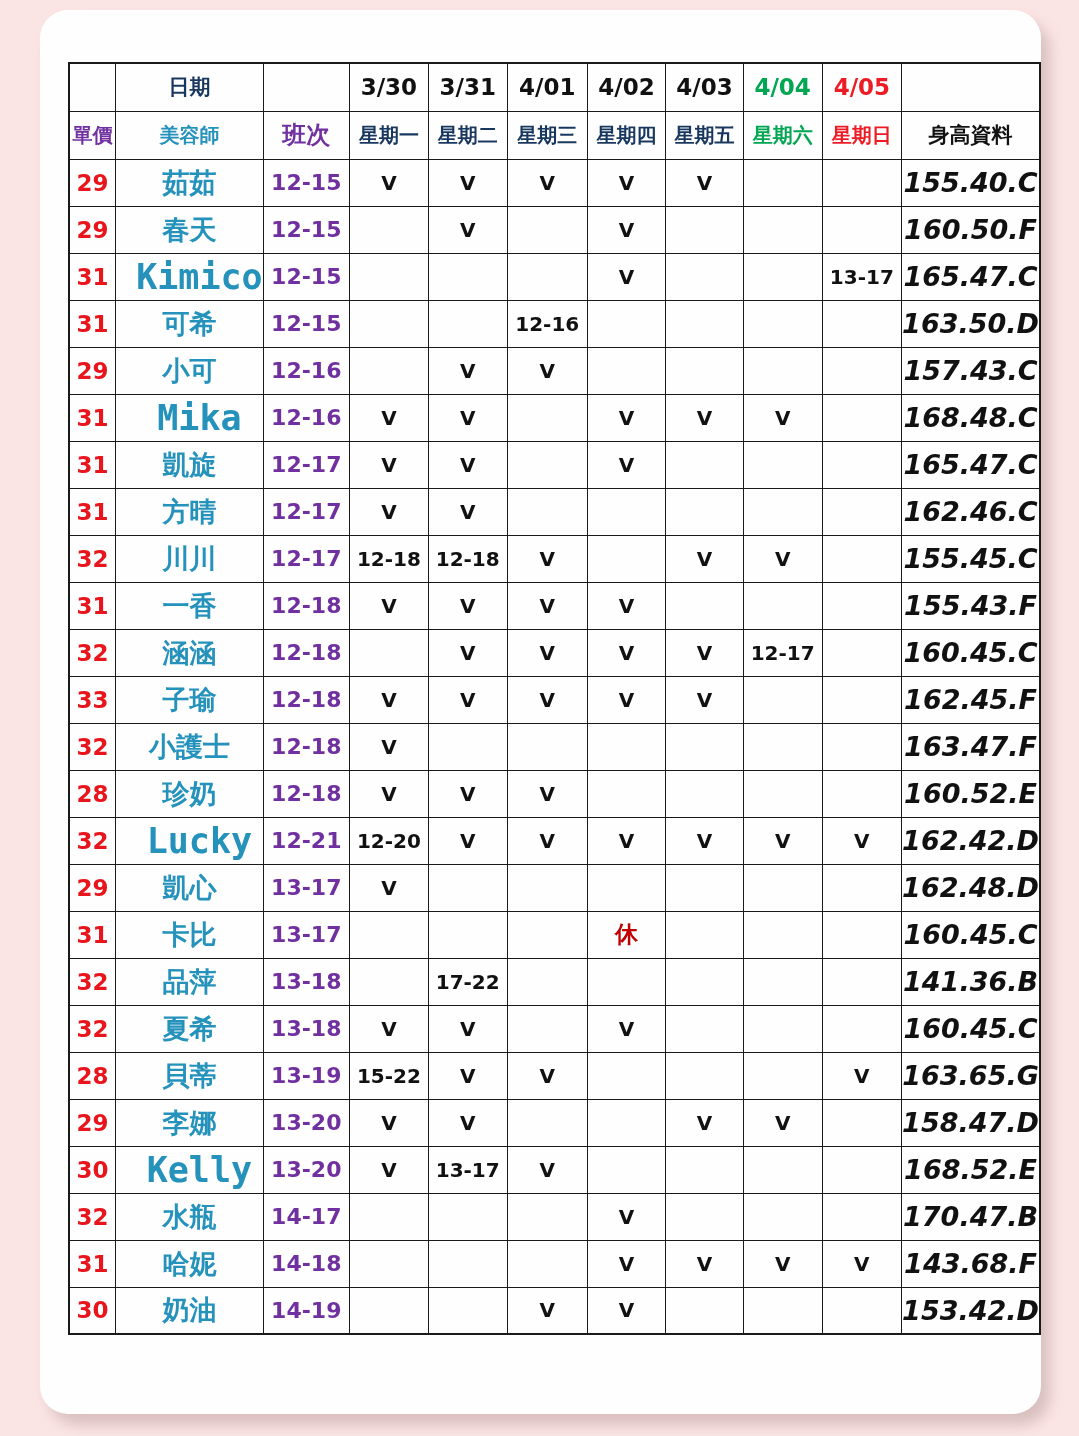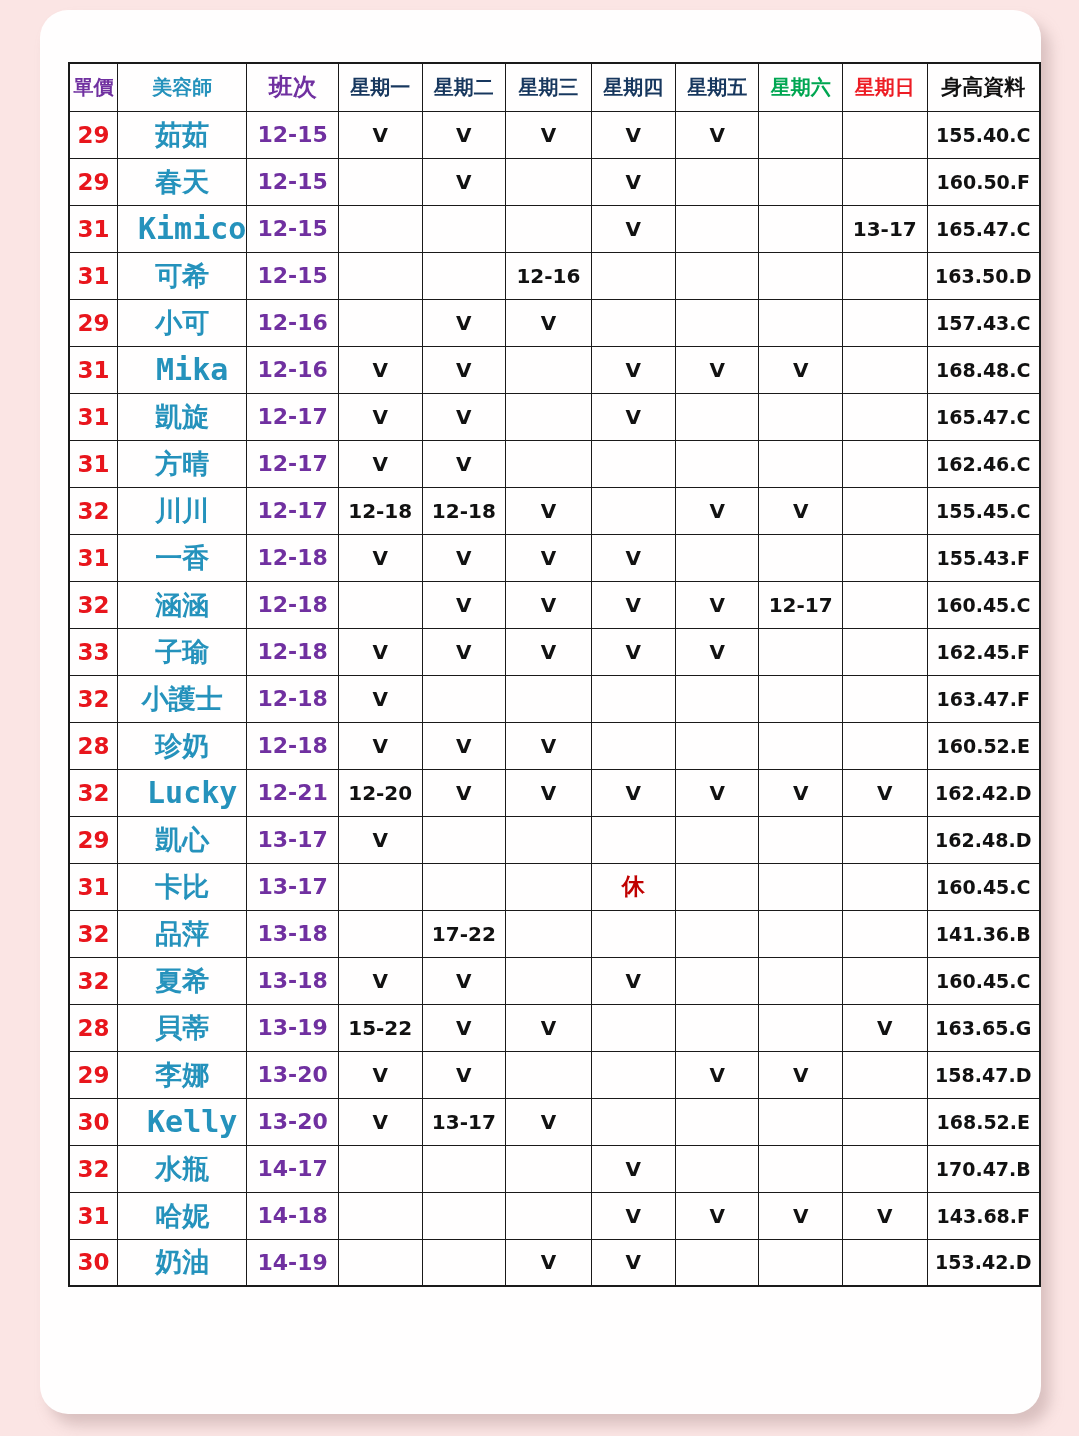--- a/index.html
+++ b/index.html
@@ -40,25 +40,25 @@
   .weekday.red   { color:var(--c-sunday_red,#ED1C24); }
 
   .h-date   { font-size:21px; color:var(--c-weekday_navy,#17375E); }
   .h-price  { font-size:20px; color:var(--c-shift_purple,#7030A0); }
   .h-name   { font-size:20px; color:var(--c-name_teal,#2592BC); }
   .h-shift  { font-size:24px; color:var(--c-shift_purple,#7030A0);font-family:Liberation Mono, monospace; }
   .h-height { font-size:21px; color:var(--c-ink,#111);margin-top:25px; }
 
   .price  { font-size:23px; color:var(--c-price_red,#E8151C); }
   .name   { font-size:27px; color:var(--c-name_teal,#2592BC); }
-  .name.latin { font-family:"DejaVu Sans Mono", monospace; font-size:30px;padding-left:20px; }
+  .name.latin { font-family:"DejaVu Sans Mono", monospace; font-size:35px;padding-left:20px; }
   .shift  { font-size:22px; color:var(--c-shift_purple,#7030A0); }
   .mark   { font-size:20px; color:var(--c-ink,#111); }
   .rest   { font-size:23px; color:var(--c-rest_red,#C00000); }
-  .height { font-size:19px; color:var(--c-ink,#111); }
+  .height { font-size:27px; color:var(--c-ink,#111);font-style:italic; }
 </style>
 </head>
 <body>
 
 <div class="card">
   <table class="sched">
     <colgroup>
       <col style="width:49px">
         <col style="width:90px">
         <col style="width:93px">
@@ -66,20 +66,33 @@
         <col style="width:85px">
         <col style="width:87px">
       <col style="width:86px">
         <col style="width:85px">
         <col style="width:85px">
       <col style="width:86px">
         <col style="width:114px">
     </colgroup>
     <thead>
         <tr>
+          <td></td>
+          <td class="h-date">日期</td>
+          <td></td>
+          <td class="date navy">3/30</td>
+          <td class="date navy">3/31</td>
+          <td class="date navy">4/01</td>
+          <td class="date navy">4/02</td>
+          <td class="date navy">4/03</td>
+          <td class="date green">4/04</td>
+          <td class="date red">4/05</td>
+          <td></td>
+        </tr>
+        <tr>
           <td class="h-price">單價</td>
           <td class="h-name">美容師</td>
           <td class="h-shift">班次</td>
           <td class="weekday navy">星期一</td>
           <td class="weekday navy">星期二</td>
           <td class="weekday navy">星期三</td>
           <td class="weekday navy">星期四</td>
           <td class="weekday navy">星期五</td>
           <td class="weekday green">星期六</td>
           <td class="weekday red">星期日</td>

